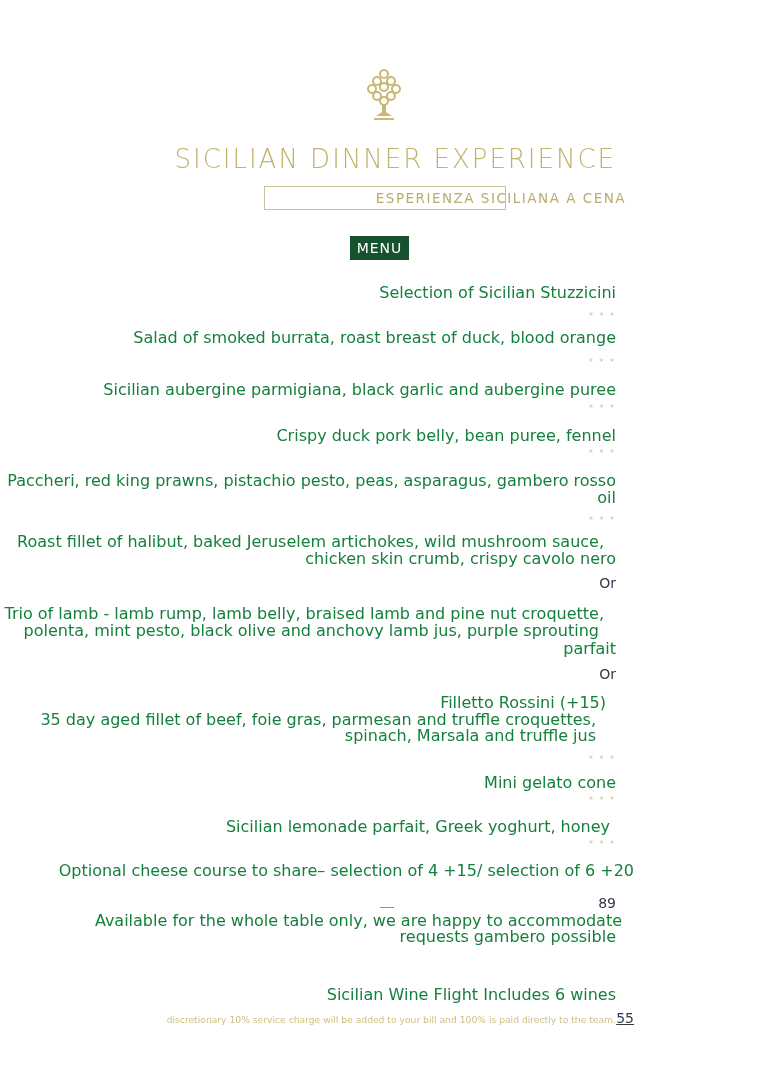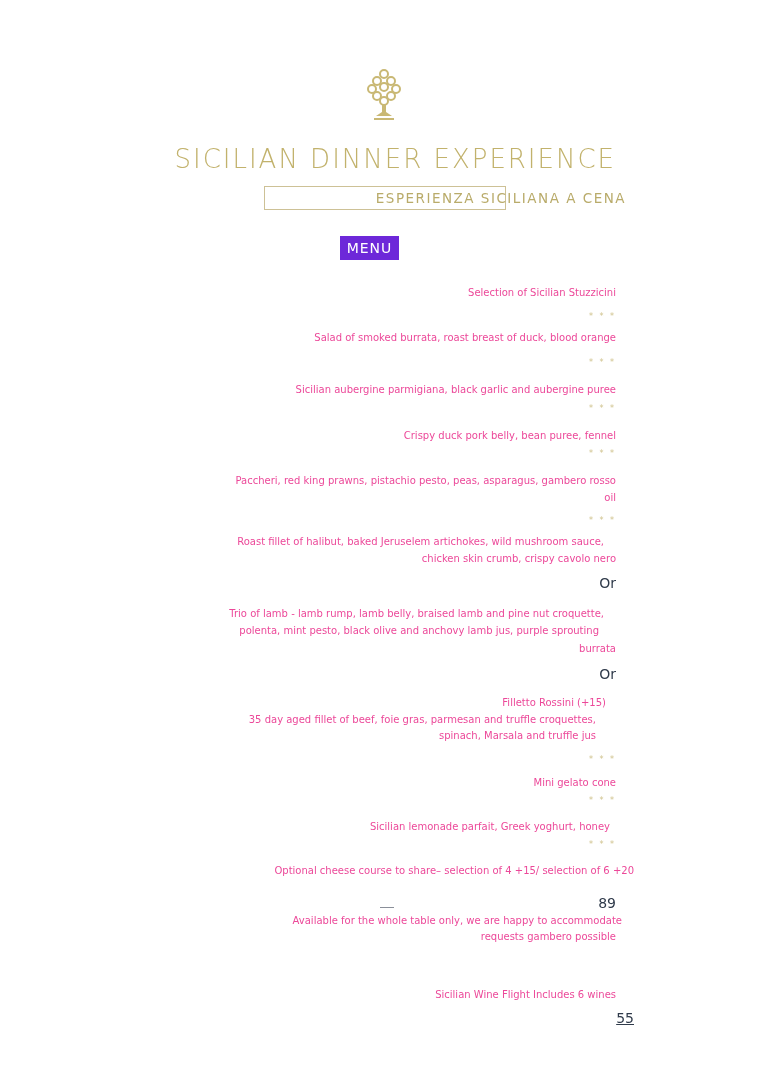--- a/index.html
+++ b/index.html
@@ -5,24 +5,24 @@
     html, body { margin: 0; padding: 0; background: #ffffff; }
     body { width: 768px; height: 1086px; position: relative; overflow: hidden;
            font-family: "DejaVu Sans", sans-serif; color: #2f3a4a; }
     .abs { position: absolute; left: 0; width: 616px; text-align: right; }
     .logo { position: absolute; left: 364px; top: 68px; width: 40px; height: 54px; }
     .title { top: 144px; font-size: 26px; letter-spacing: 2px; color: #c2b26c;
              font-family: "DejaVu Sans", sans-serif; font-weight: 300; }
     .subtitle-box { position: absolute; left: 264px; top: 186px; width: 240px; height: 22px;
                     border: 1px solid #cdc196; }
     .subtitle { top: 190px; font-size: 13.5px; letter-spacing: 1.5px; color: #b9ab6a; left: 10px; }
-    .menu-badge { position: absolute; left: 340px; top: 236px; width: 59px; height: 24px;
-                  background: #6d28d9; color: #ffffff; font-size: 14px; letter-spacing: 1px;
+    .menu-badge { position: absolute; left: 350px; top: 236px; width: 59px; height: 24px;
+                  background: #14532d; color: #ffffff; font-size: 14px; letter-spacing: 1px;
                   text-align: center; line-height: 24px; }
-    .dish { font-size: 10px; line-height: 17px; color: #ec4899; }
+    .dish { font-size: 16px; line-height: 17px; color: #15803d; }
     .stars { font-size: 8px; letter-spacing: 2px; color: #cfc28c; }
     .or { font-size: 14px; color: #2f3a4a; }
     .price { font-size: 14px; color: #2f3a4a; margin-top: 11px; }
     .rule { position: absolute; left: 380px; width: 14px; height: 1px; background: #8a8f99; }
     .footer { top: 1013px; font-size: 9.2px; line-height: 13px; color: #cdbf85; }
   </style>
 </head>
 <body>
 
 <div class="logo">
@@ -63,21 +63,21 @@
 <div class="abs dish" style="top:472px">Paccheri, red king prawns, pistachio pesto, peas, asparagus, gambero rosso</div>
 <div class="abs dish" style="top:489px">oil</div>
 <div class="abs stars" style="top:516px">* * *</div>
 
 <div class="abs dish" style="top:533px; left:-12px">Roast fillet of halibut, baked Jeruselem artichokes, wild mushroom sauce,</div>
 <div class="abs dish" style="top:550px">chicken skin crumb, crispy cavolo nero</div>
 <div class="abs or" style="top:575px">Or</div>
 
 <div class="abs dish" style="top:605px; left:-12px">Trio of lamb - lamb rump, lamb belly, braised lamb and pine nut croquette,</div>
 <div class="abs dish" style="top:622px; left:-17px">polenta, mint pesto, black olive and anchovy lamb jus, purple sprouting</div>
-<div class="abs dish" style="top:640px">burrata</div>
+<div class="abs dish" style="top:640px">parfait</div>
 <div class="abs or" style="top:666px">Or</div>
 
 <div class="abs dish" style="top:694px; left:-10px">Filletto Rossini (+15)</div>
 <div class="abs dish" style="top:711px; left:-20px">35 day aged fillet of beef, foie gras, parmesan and truffle croquettes,</div>
 <div class="abs dish" style="top:727px; left:-20px">spinach, Marsala and truffle jus</div>
 <div class="abs stars" style="top:755px">* * *</div>
 
 <div class="abs dish" style="top:774px">Mini gelato cone</div>
 <div class="abs stars" style="top:796px">* * *</div>
 
@@ -89,13 +89,14 @@
 <div class="abs price" style="top:884px">89</div>
 <div class="rule" style="top:907px"></div>
 
 <div class="abs dish" style="top:912px; left:6px">Available for the whole table only, we are happy to accommodate</div>
 <div class="abs dish" style="top:928px">requests gambero possible</div>
 
 <div class="abs dish" style="top:986px">Sicilian Wine Flight Includes 6 wines</div>
 <div class="abs price" style="top:999px; text-decoration: underline; padding-left: 18px;">55</div>
 
 <div class="abs footer">
+  <div>discretionary 10% service charge will be added to your bill and 100% is paid directly to the team.</div>
 </div>
 
 </body></html>

